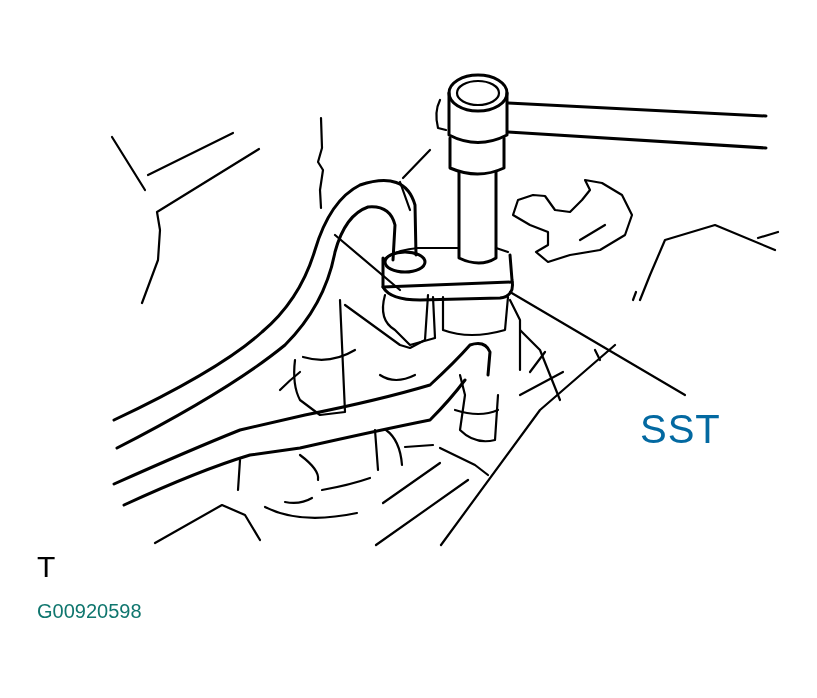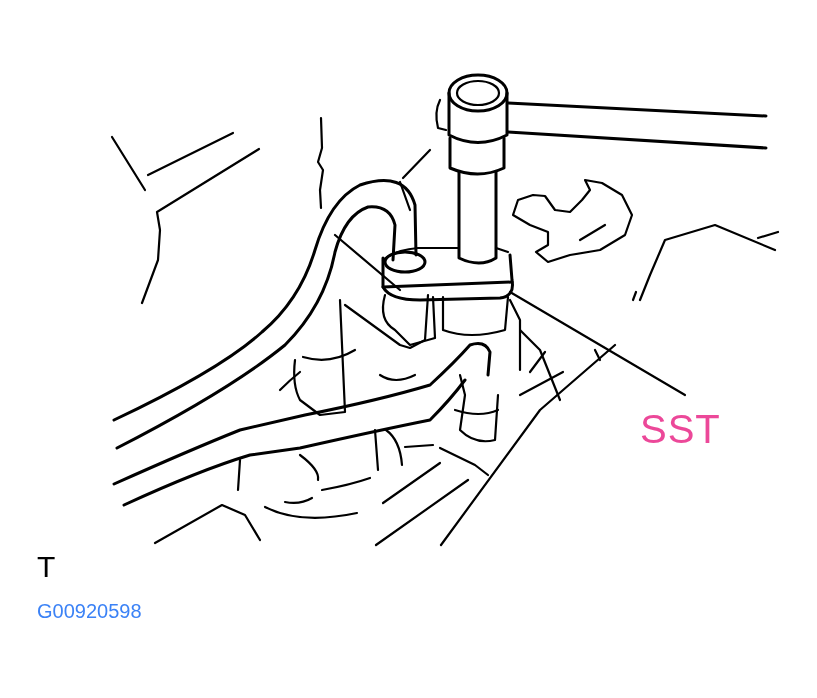--- a/index.html
+++ b/index.html
@@ -1,22 +1,22 @@
 <!DOCTYPE html>
 <html><head>
 <meta charset="utf-8">
 <style>
   html, body { margin: 0; padding: 0; background: #ffffff; }
   body { width: 817px; height: 698px; position: relative; overflow: hidden; font-family: "Liberation Sans", sans-serif; }
   #drawing { position: absolute; left: 0; top: 0; width: 817px; height: 698px; }
   .ln { fill: none; stroke: #000; stroke-width: 3; stroke-linecap: round; stroke-linejoin: round; }
   .th { stroke-width: 2.2; }
-  .callout-label { position: absolute; left: 640px; top: 407px; font-size: 40px; color: #ec4899; letter-spacing: 1px; }
+  .callout-label { position: absolute; left: 640px; top: 407px; font-size: 40px; color: #0369a1; letter-spacing: 1px; }
   .view-label { position: absolute; left: 37px; top: 550px; font-size: 30px; color: #000; }
-  .figure-id { position: absolute; left: 37px; top: 600px; font-size: 20px; color: #3b82f6; }
+  .figure-id { position: absolute; left: 37px; top: 600px; font-size: 20px; color: #0f766e; }
 </style>
 </head>
 <body>
 
 <svg id="drawing" viewBox="0 0 817 698" xmlns="http://www.w3.org/2000/svg">
 
   <g>
     <path class="ln th" d="M112 137 L145 190"></path>
     <path class="ln th" d="M148 175 L233 133"></path>
     <path class="ln th" d="M157 212 L259 149 M157 212 L160 230 L158 260 L142 303"></path>

